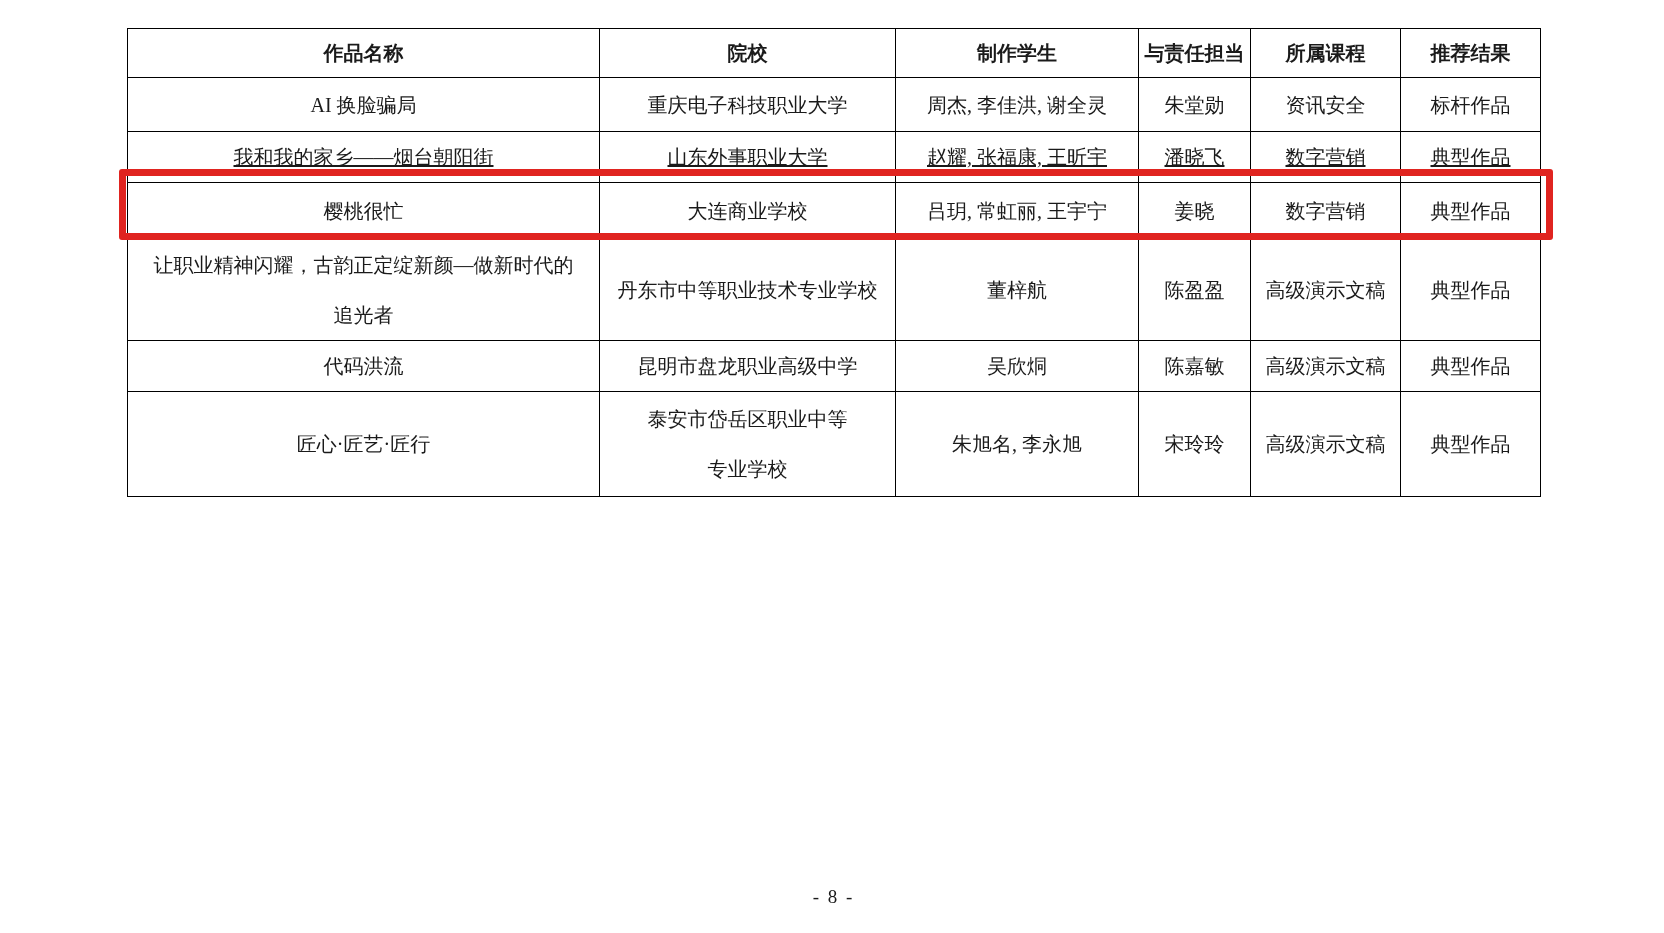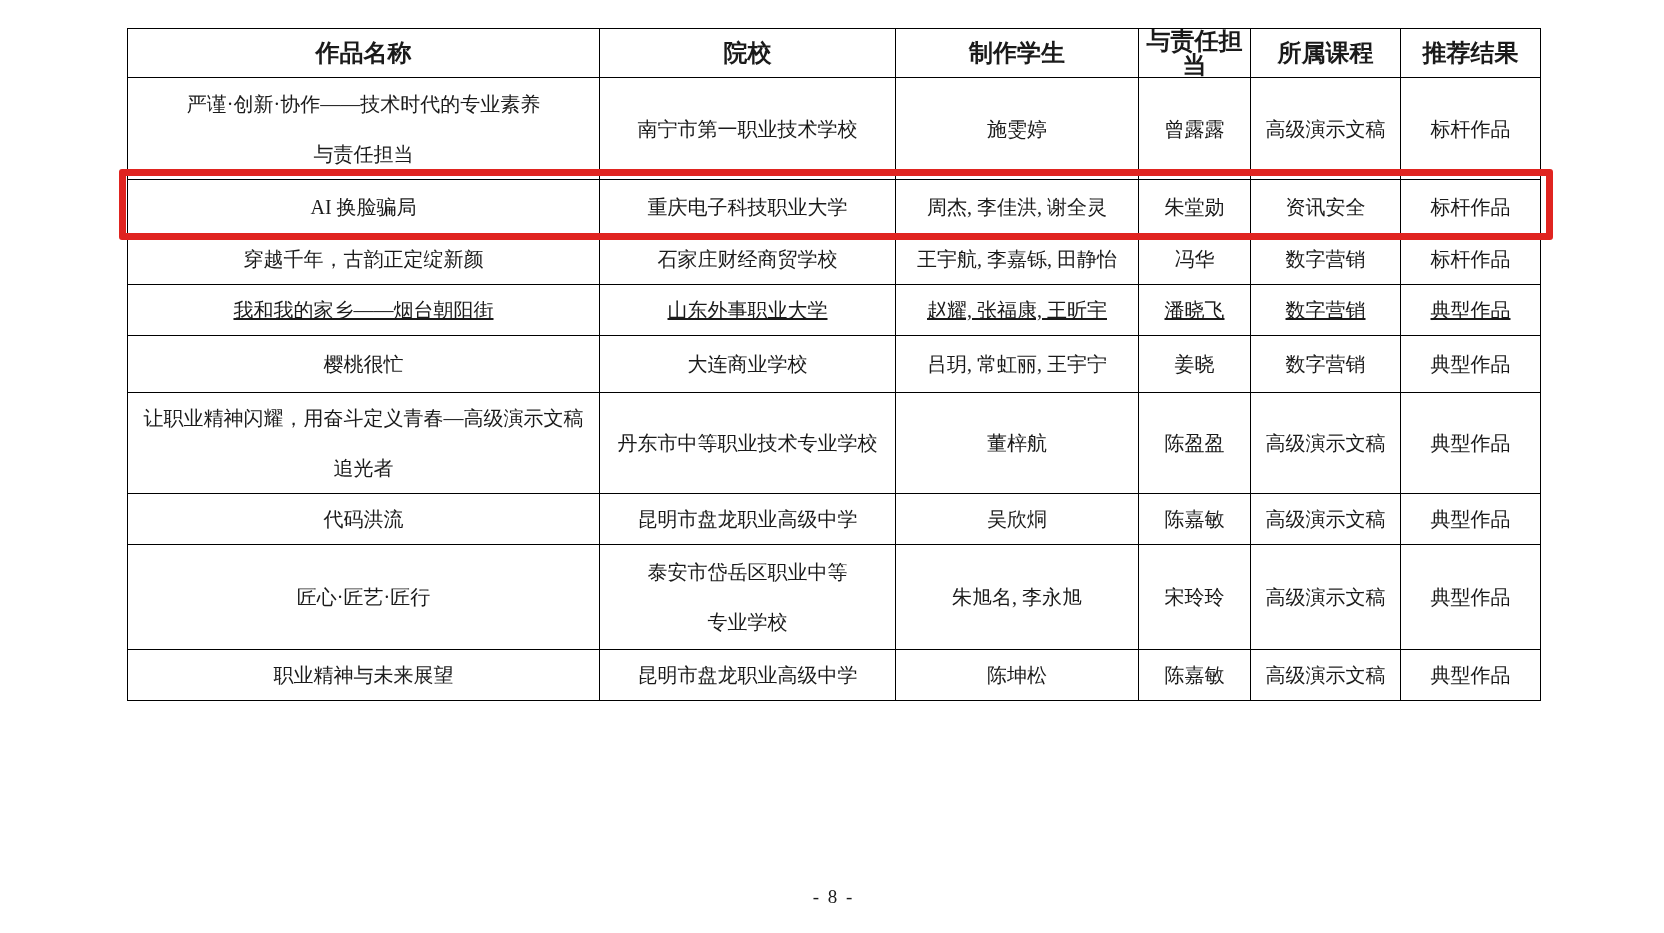--- a/index.html
+++ b/index.html
@@ -34,21 +34,21 @@
     text-align: center;
     vertical-align: middle;
     font-size: 20px;
     line-height: 50px;
     white-space: pre-line;
     padding: 0 4px;
     overflow: hidden;
   }
   table.results-table th {
     font-weight: bold;
-    font-size: 24px;
+    font-size: 20px;
     height: 48px;
     line-height: 24px;
   }
   .highlight-box {
     position: absolute;
     left: 119px;
     top: 169px;
     width: 1434px;
     height: 71px;
     box-sizing: border-box;
@@ -84,63 +84,46 @@
       <tr>
         <th>作品名称</th>
         <th>院校</th>
         <th>制作学生</th>
         <th>与责任担当</th>
         <th>所属课程</th>
         <th>推荐结果</th>
       </tr>
     </thead>
     <tbody>
-        <tr style="height: 102px;">
-          <td>严谨·创新·协作——技术时代的专业素养
-与责任担当</td>
-          <td>南宁市第一职业技术学校</td>
-          <td>施雯婷</td>
-          <td>曾露露</td>
-          <td>高级演示文稿</td>
-          <td>标杆作品</td>
-        </tr>
         <tr style="height: 54px;">
           <td>AI 换脸骗局</td>
           <td>重庆电子科技职业大学</td>
           <td>周杰, 李佳洪, 谢全灵</td>
           <td>朱堂勋</td>
           <td>资讯安全</td>
-          <td>标杆作品</td>
-        </tr>
-        <tr style="height: 50px;">
-          <td>穿越千年，古韵正定绽新颜</td>
-          <td>石家庄财经商贸学校</td>
-          <td>王宇航, 李嘉铄, 田静怡</td>
-          <td>冯华</td>
-          <td>数字营销</td>
           <td>标杆作品</td>
         </tr>
         <tr style="height: 48px; text-decoration: underline;">
           <td>我和我的家乡——烟台朝阳街</td>
           <td>山东外事职业大学</td>
           <td>赵耀, 张福康, 王昕宇</td>
           <td>潘晓飞</td>
           <td>数字营销</td>
           <td>典型作品</td>
         </tr>
         <tr style="height: 57px;">
           <td>樱桃很忙</td>
           <td>大连商业学校</td>
           <td>吕玥, 常虹丽, 王宇宁</td>
           <td>姜晓</td>
           <td>数字营销</td>
           <td>典型作品</td>
         </tr>
         <tr style="height: 100px;">
-          <td>让职业精神闪耀，用奋斗定义青春—高级演示文稿
+          <td>让职业精神闪耀，古韵正定绽新颜—做新时代的
 追光者</td>
           <td>丹东市中等职业技术专业学校</td>
           <td>董梓航</td>
           <td>陈盈盈</td>
           <td>高级演示文稿</td>
           <td>典型作品</td>
         </tr>
         <tr style="height: 48px;">
           <td>代码洪流</td>
           <td>昆明市盘龙职业高级中学</td>
@@ -151,28 +134,20 @@
         </tr>
         <tr style="height: 105px;">
           <td>匠心·匠艺·匠行</td>
           <td>泰安市岱岳区职业中等
 专业学校</td>
           <td>朱旭名, 李永旭</td>
           <td>宋玲玲</td>
           <td>高级演示文稿</td>
           <td>典型作品</td>
         </tr>
-        <tr style="height: 50px;">
-          <td>职业精神与未来展望</td>
-          <td>昆明市盘龙职业高级中学</td>
-          <td>陈坤松</td>
-          <td>陈嘉敏</td>
-          <td>高级演示文稿</td>
-          <td>典型作品</td>
-        </tr>
       </tbody>
   </table>
 
   <div class="highlight-box" style="border-color: rgb(224, 36, 32);"></div>
 
   <div class="page-number">- 8 -</div>
 
 </div>
 
 </body></html>

